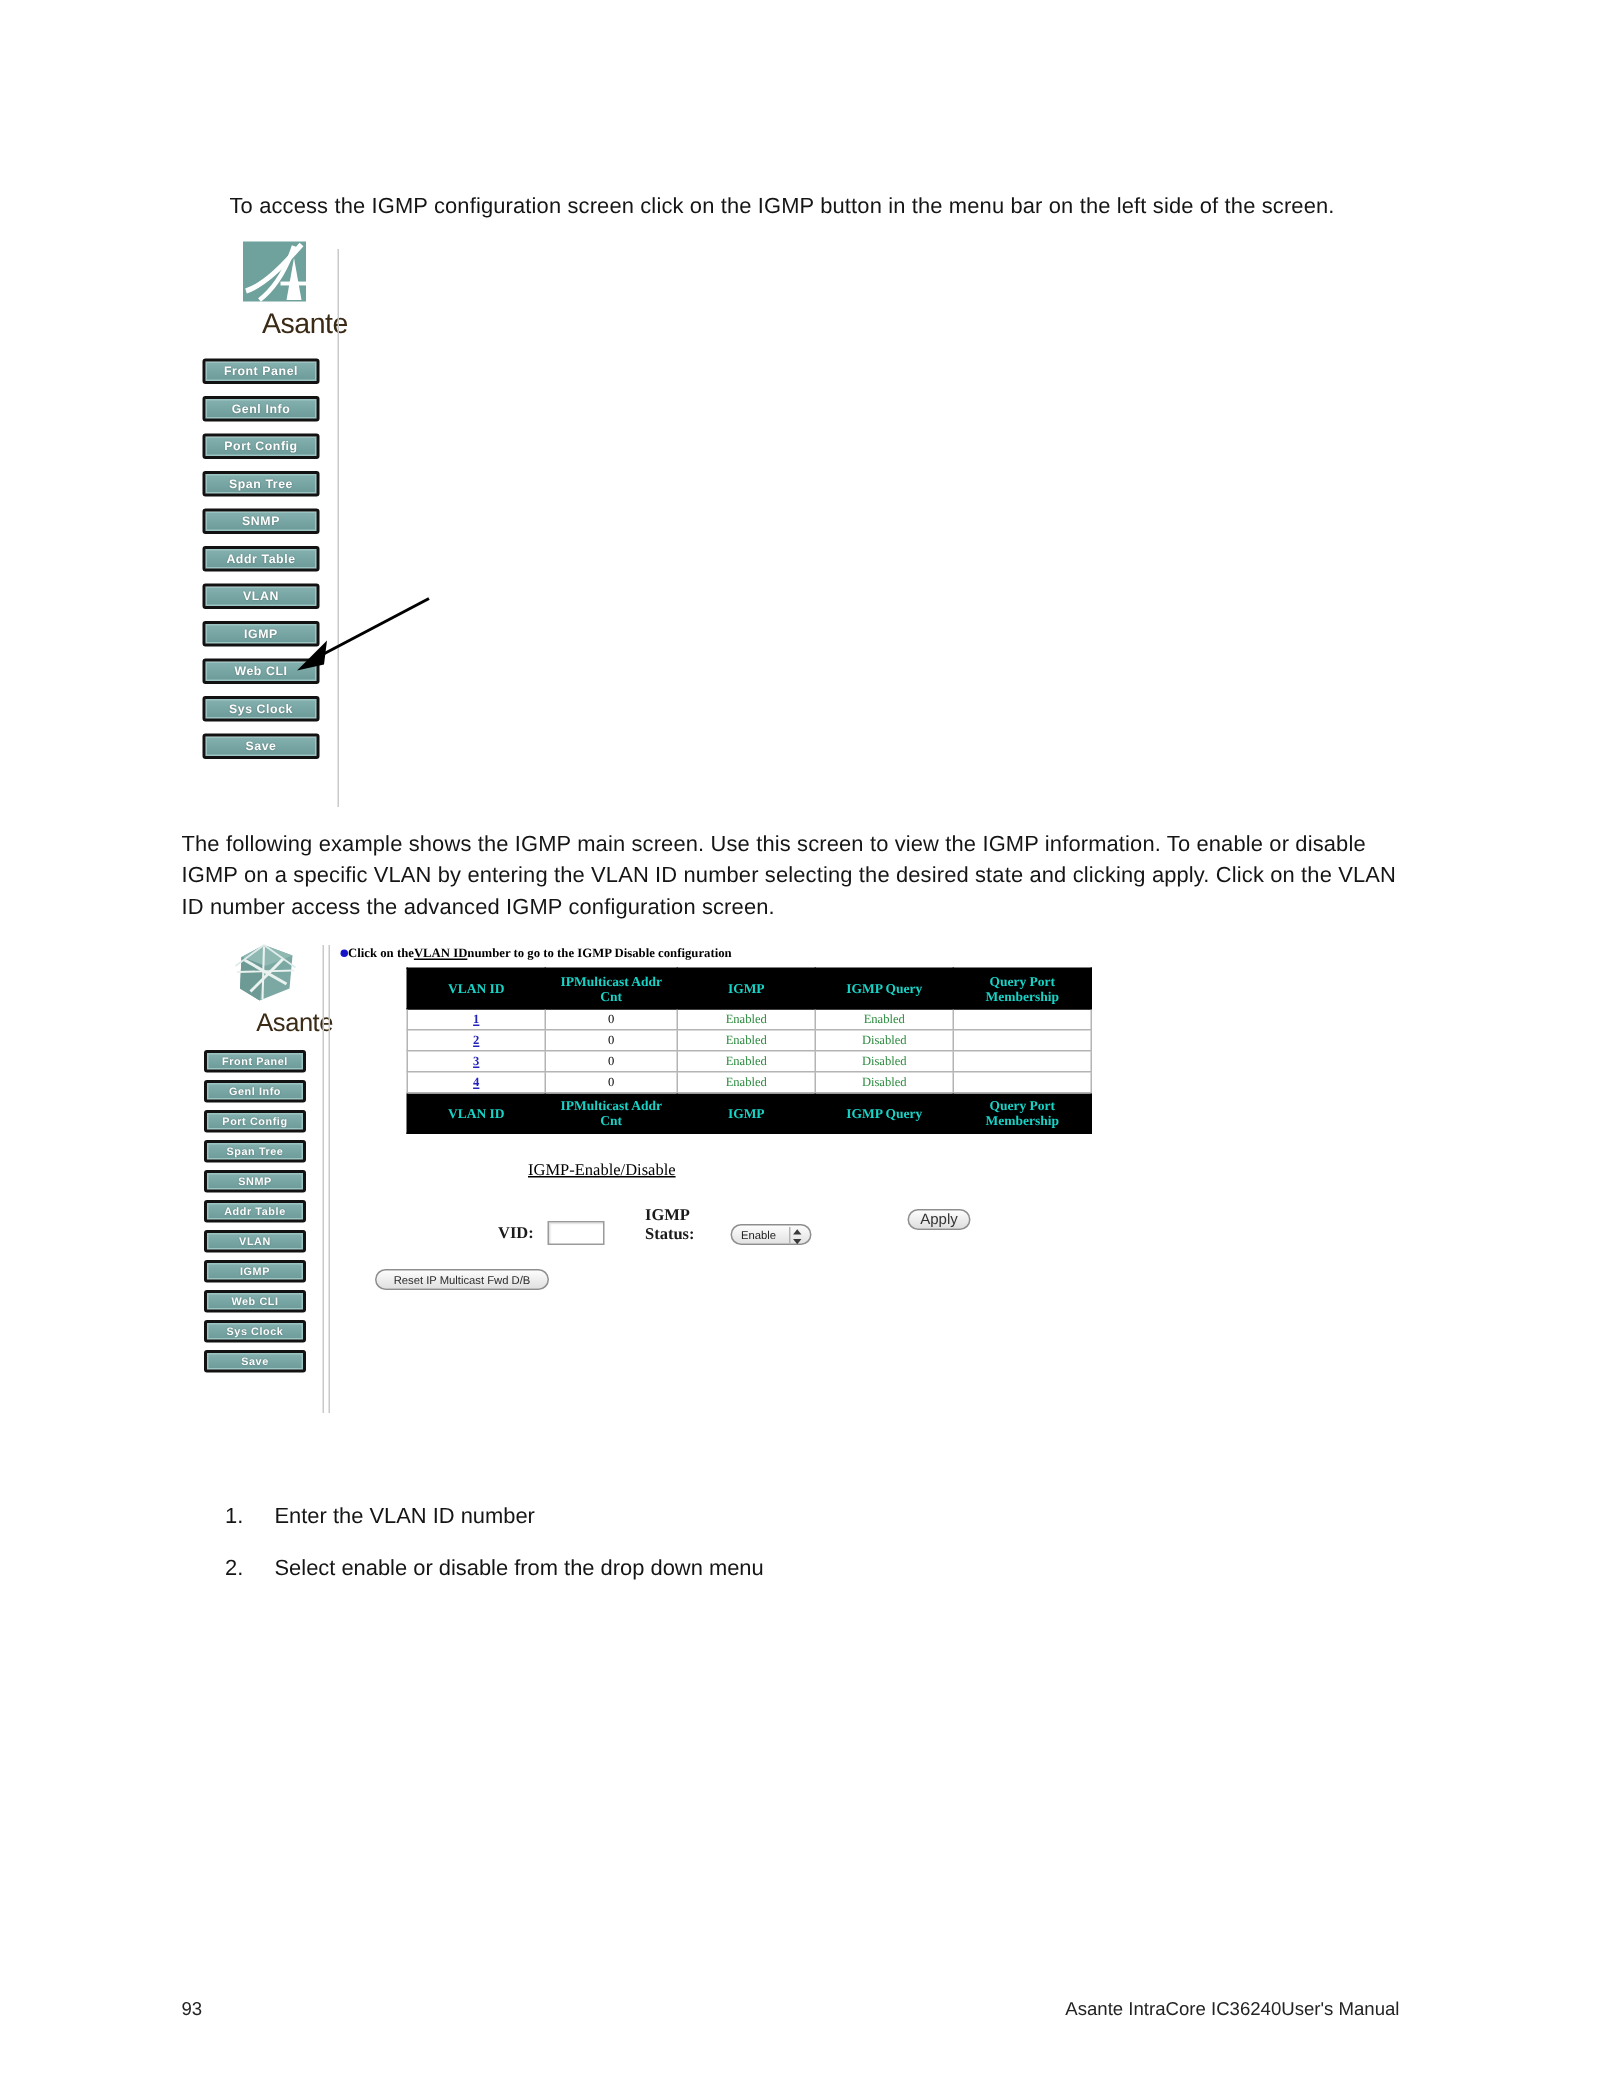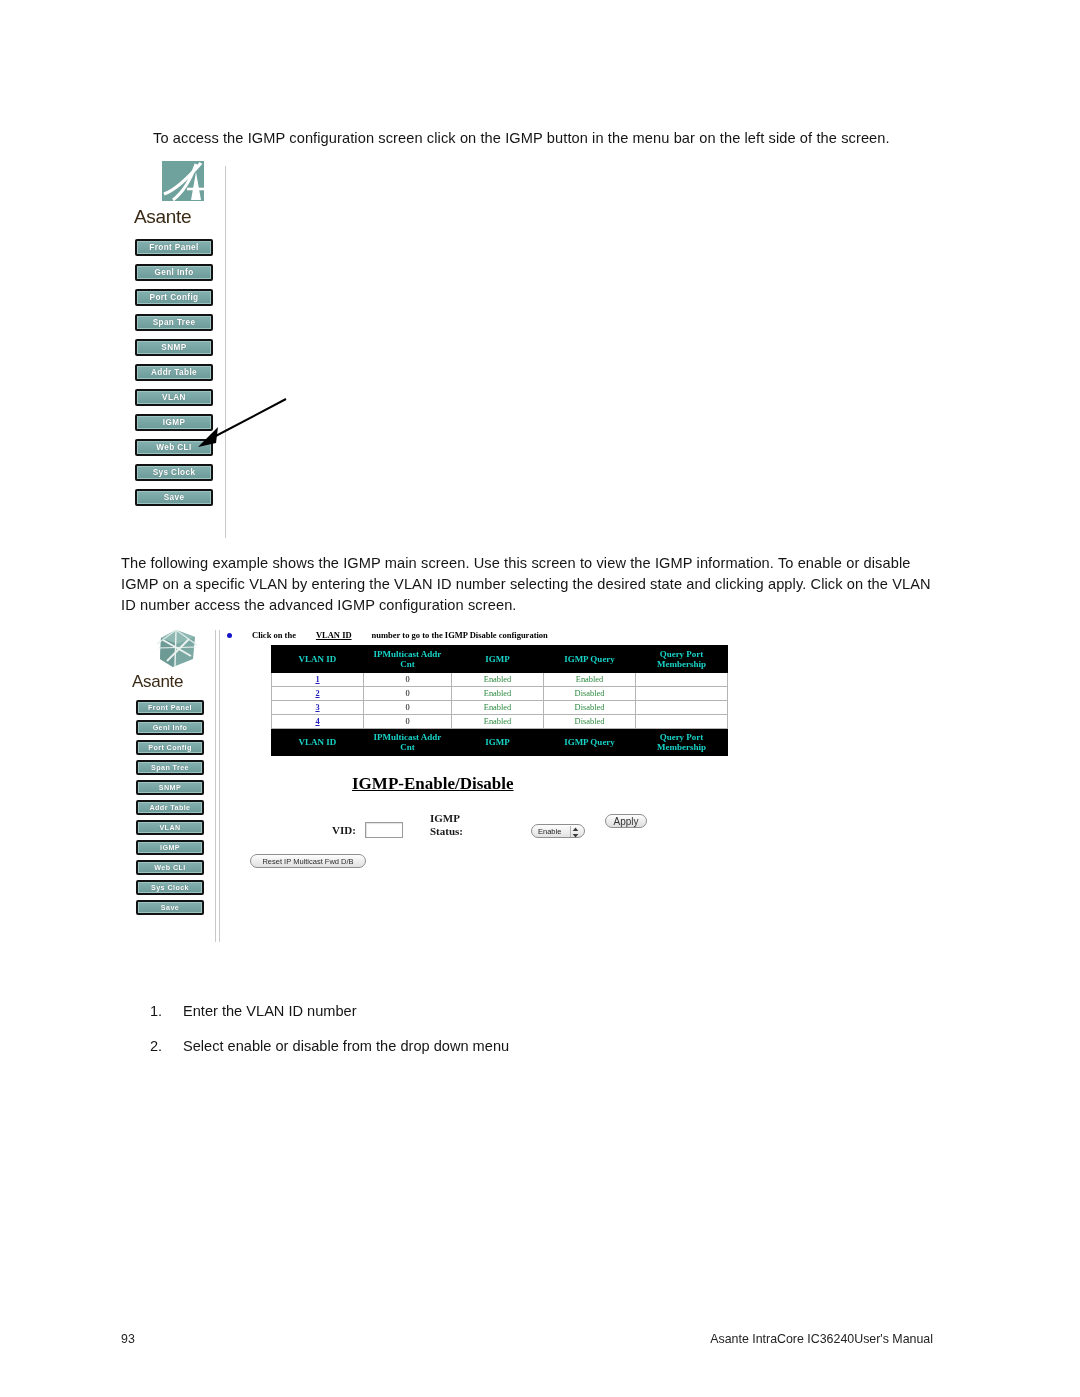--- a/index.html
+++ b/index.html
@@ -58,21 +58,21 @@
     position: absolute;
     background: #ffffff;
   }
 
   
   #figure-menu { left: 128px; top: 158px; width: 120px; height: 385px; }
 
   .logo-wrap {
     position: relative;
     width: 98px;
-    text-align: left;
+    text-align: right;
   }
   .logo-mark {
     width: 46px;
     height: 44px;
     margin: 0 auto;
     position: relative;
   }
   .logo-word {
     font-family: "Liberation Sans", sans-serif;
     font-size: 19px;
@@ -137,21 +137,21 @@
 
   #igmp-right { position: absolute; left: 95px; top: 0; width: 525px; }
 
   .hint-line {
     font-family: "Liberation Serif", serif;
     font-size: 8.5px;
     font-weight: bold;
     color: #000000;
     display: flex;
     align-items: center;
-    gap: 20px;
+    gap: 0;
     margin-top: 2px;
     margin-left: 2px;
     white-space: nowrap;
   }
   .hint-bullet {
     width: 5px; height: 5px;
     border-radius: 50%;
     background: #1414c8;
     flex: 0 0 5px;
   }
@@ -195,22 +195,22 @@
   .igmp-table td.state { color: #2b8a3e; }
   .igmp-table td.blank { border-right: 1px solid #b4b4b4; }
   .col-vlan { width: 92px; }
   .col-cnt  { width: 88px; }
   .col-igmp { width: 92px; }
   .col-query{ width: 92px; }
   .col-qpm  { width: 92px; }
 
   .section-title {
     font-family: "Liberation Serif", serif;
-    font-size: 17px;
-    font-weight: bold;
+    font-size: 11px;
+    font-weight: normal;
     text-decoration: underline;
     color: #000000;
     margin-top: 18px;
     margin-left: 127px;
   }
 
   .form-row {
     position: relative;
     margin-top: 18px;
     height: 34px;
@@ -245,21 +245,20 @@
     width: 54px; height: 14px;
     border: 1px solid #8e8e8e;
     border-radius: 7px;
     background: linear-gradient(to bottom,#fdfdfd,#e2e2e2);
     font-size: 7.5px;
     color: #222222;
     display: flex;
     align-items: center;
     box-sizing: border-box;
     padding-left: 6px;
-    margin-left: 44px;
   }
   .select-arrows {
     position: absolute;
     right: 5px; top: 1px;
     width: 8px; height: 12px;
     display: flex;
     flex-direction: column;
     align-items: center;
     justify-content: center;
     gap: 1px;

